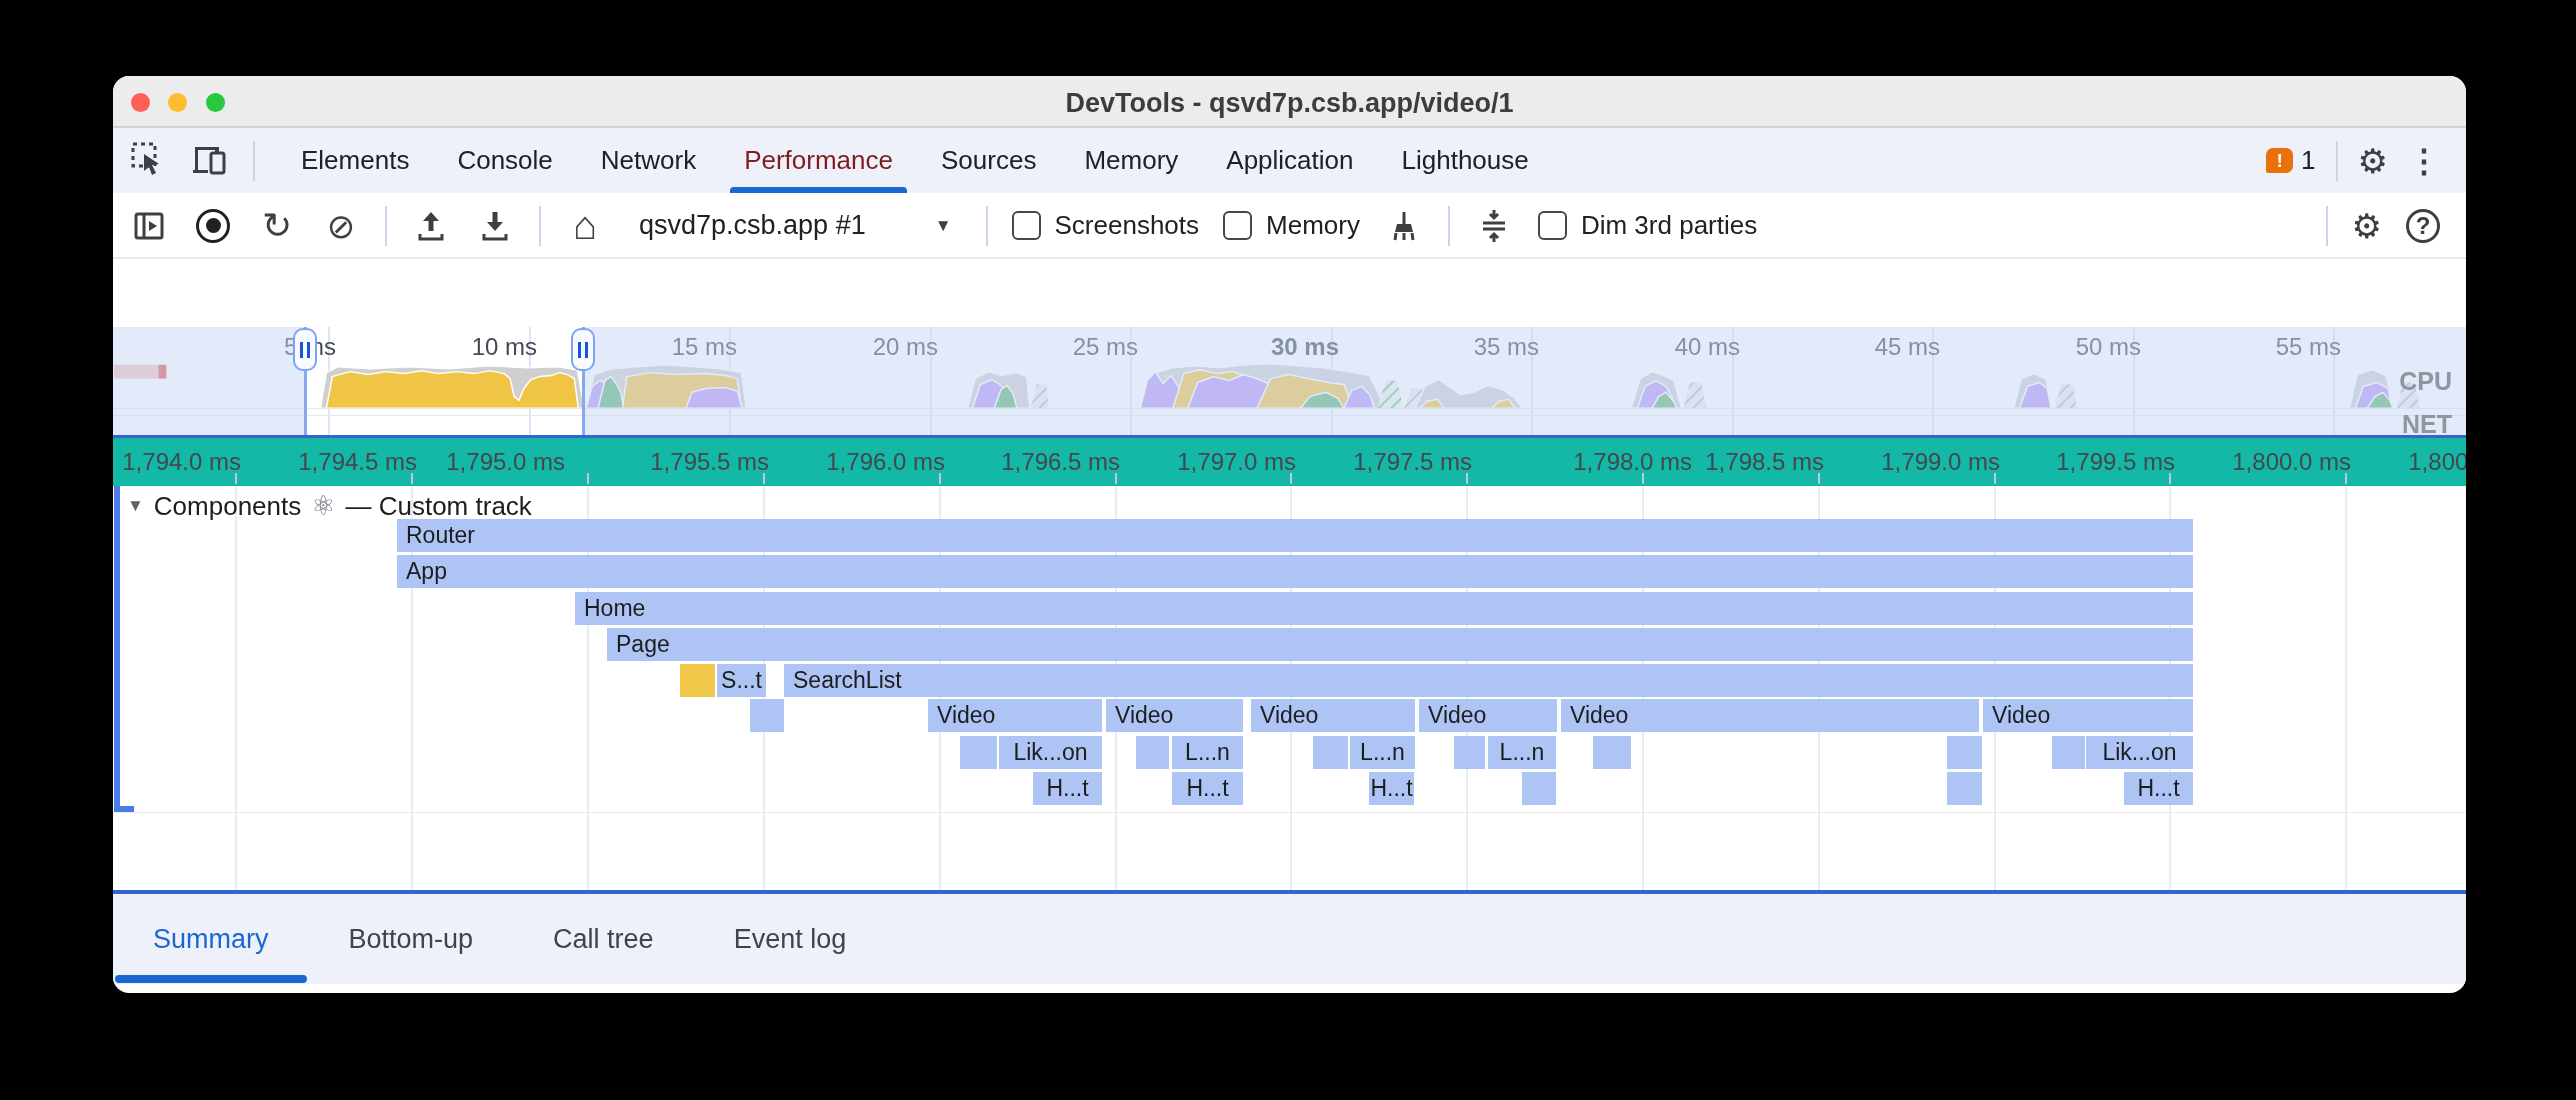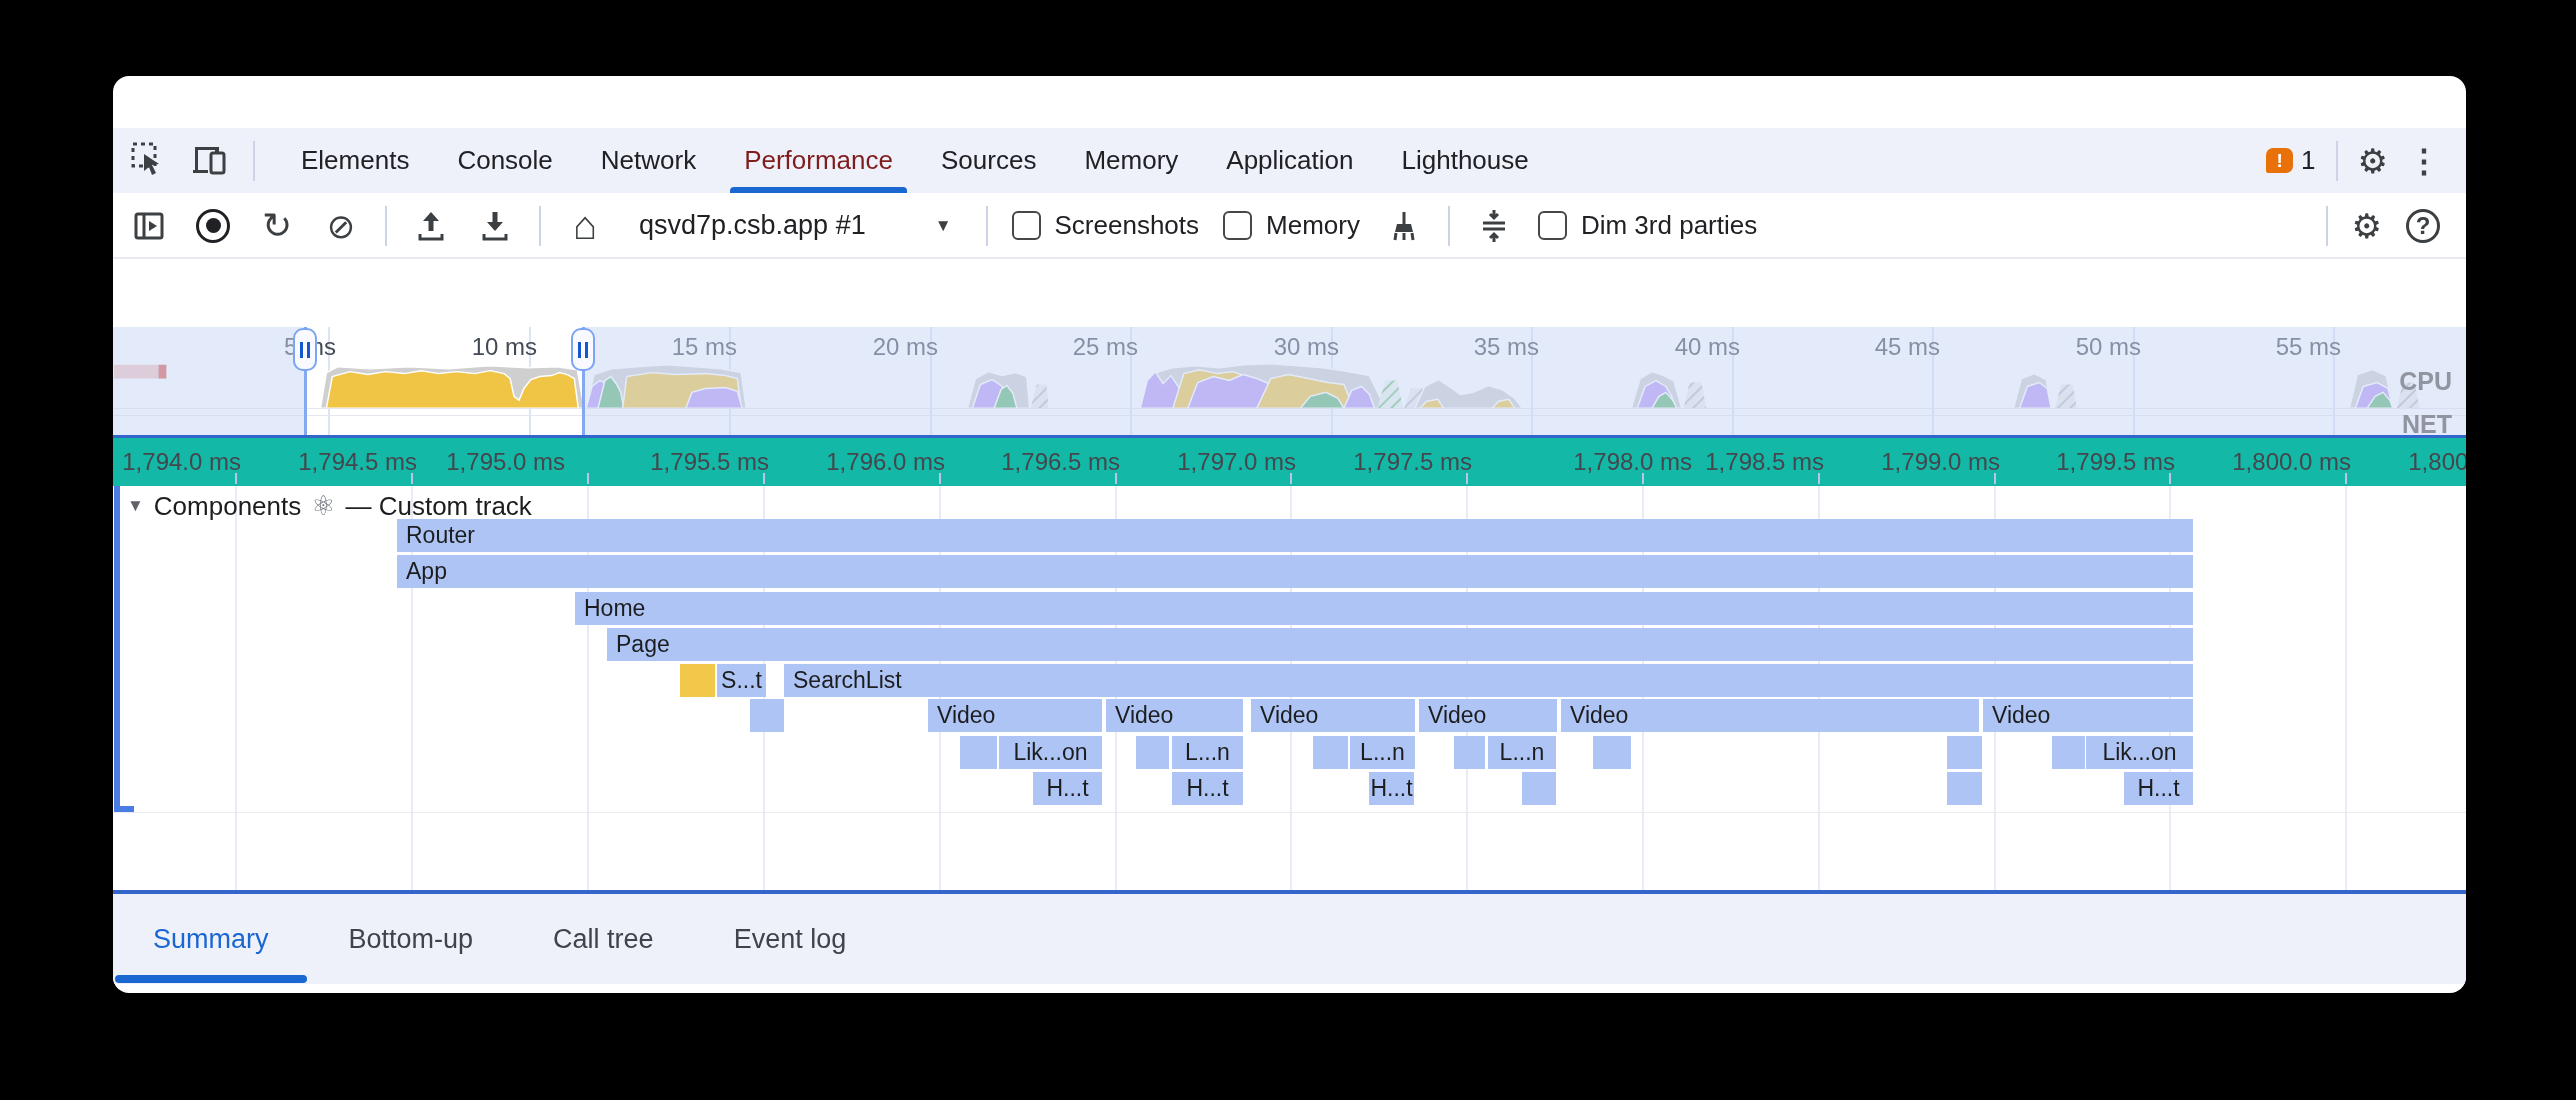--- a/index.html
+++ b/index.html
@@ -87,20 +87,26 @@
   .btab.active{color:#1a67d2;}
   .btab.active .b-underline{position:absolute;left:2px;right:2px;bottom:1px;height:8px;background:#1a67d2;
            border-radius:5px;}
 </style>
 </head>
 <body>
 
 <div id="stage">
   <div id="win">
 
+    <div class="titlebar">
+      <div class="light" style="left:18px;background:#ff5f57"></div>
+      <div class="light" style="left:55px;background:#febc2e"></div>
+      <div class="light" style="left:93px;background:#28c840"></div>
+      <div class="title-text">DevTools - qsvd7p.csb.app/video/1</div>
+    </div>
 
     <div class="tabrow">
       <div class="tabrow-icons">
         <span>
           <svg width="34" height="34" viewBox="0 0 34 34">
               <rect x="2" y="2" width="22" height="22" fill="none" stroke="#3c4043" stroke-width="3" stroke-dasharray="4 4"></rect>
               <polygon points="13,12 28,22 21,23 25,31 21,33 18,25 13,29" fill="#3c4043"></polygon>
             </svg>
         </span>
         <span>
@@ -268,21 +274,21 @@
           </g>
       </svg>
       <div class="mm-base" style="top:81px"></div>
       <div class="mm-base" style="top:88px"></div>
       <div id="mm-labels">
           <div class="mm-label" style="left: 223px;">5 ms</div>
           <div class="mm-label" style="left: 424px;">10 ms</div>
           <div class="mm-label" style="left: 624px;">15 ms</div>
           <div class="mm-label" style="left: 825px;">20 ms</div>
           <div class="mm-label" style="left: 1025px;">25 ms</div>
-          <div class="mm-label" style="left: 1226px;">30 ms</div>
+          <div class="mm-label" style="left: 1226px; font-weight: bold;">30 ms</div>
           <div class="mm-label" style="left: 1426px;">35 ms</div>
           <div class="mm-label" style="left: 1627px;">40 ms</div>
           <div class="mm-label" style="left: 1827px;">45 ms</div>
           <div class="mm-label" style="left: 2028px;">50 ms</div>
           <div class="mm-label" style="left: 2228px;">55 ms</div>
         </div>
       <div class="mm-overlay" id="mm-ov-left" style="left: 0px; width: 192px;"></div>
       <div class="mm-overlay" id="mm-ov-right" style="left: 470px; width: 1883px;"></div>
       <div class="mm-handleline" id="mm-line-left" style="left: 191px;"></div>
       <div class="mm-handleline" id="mm-line-right" style="left: 469px;"></div>

